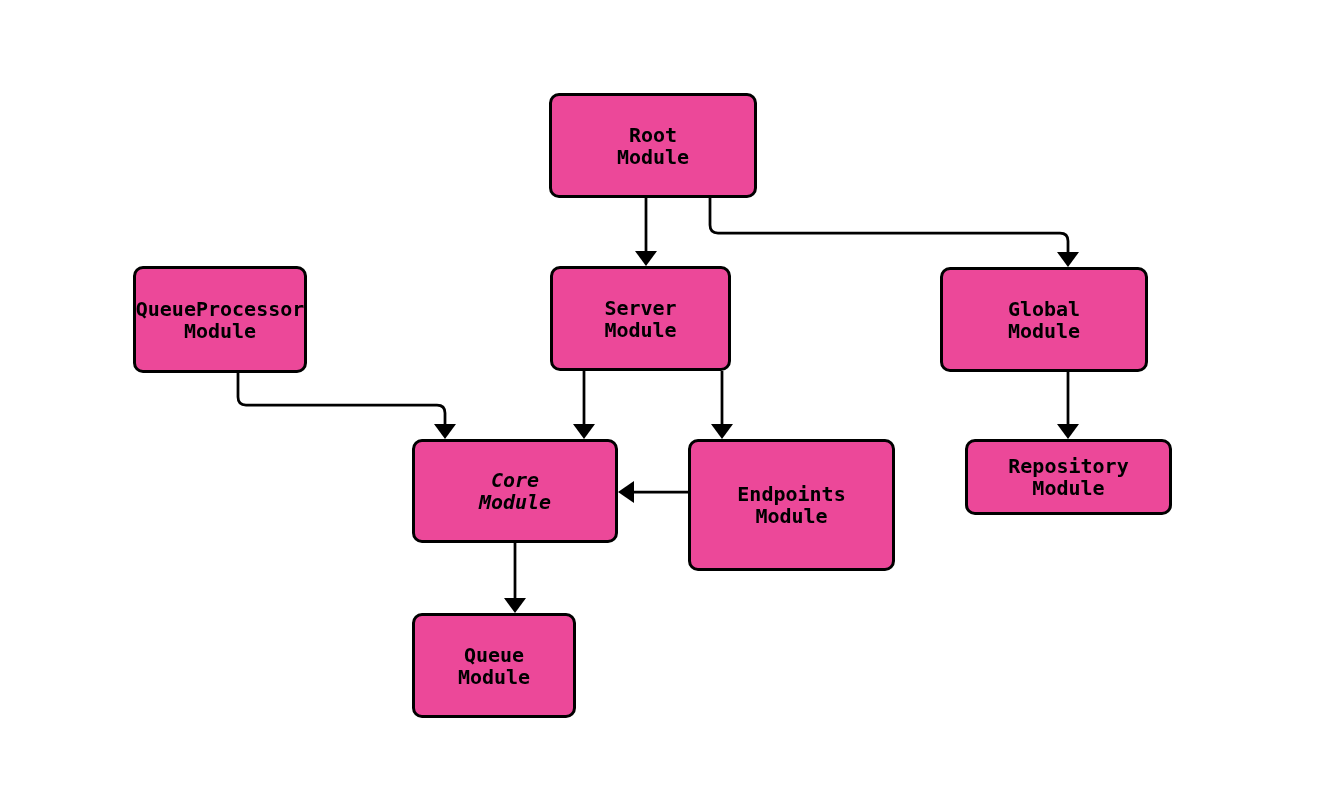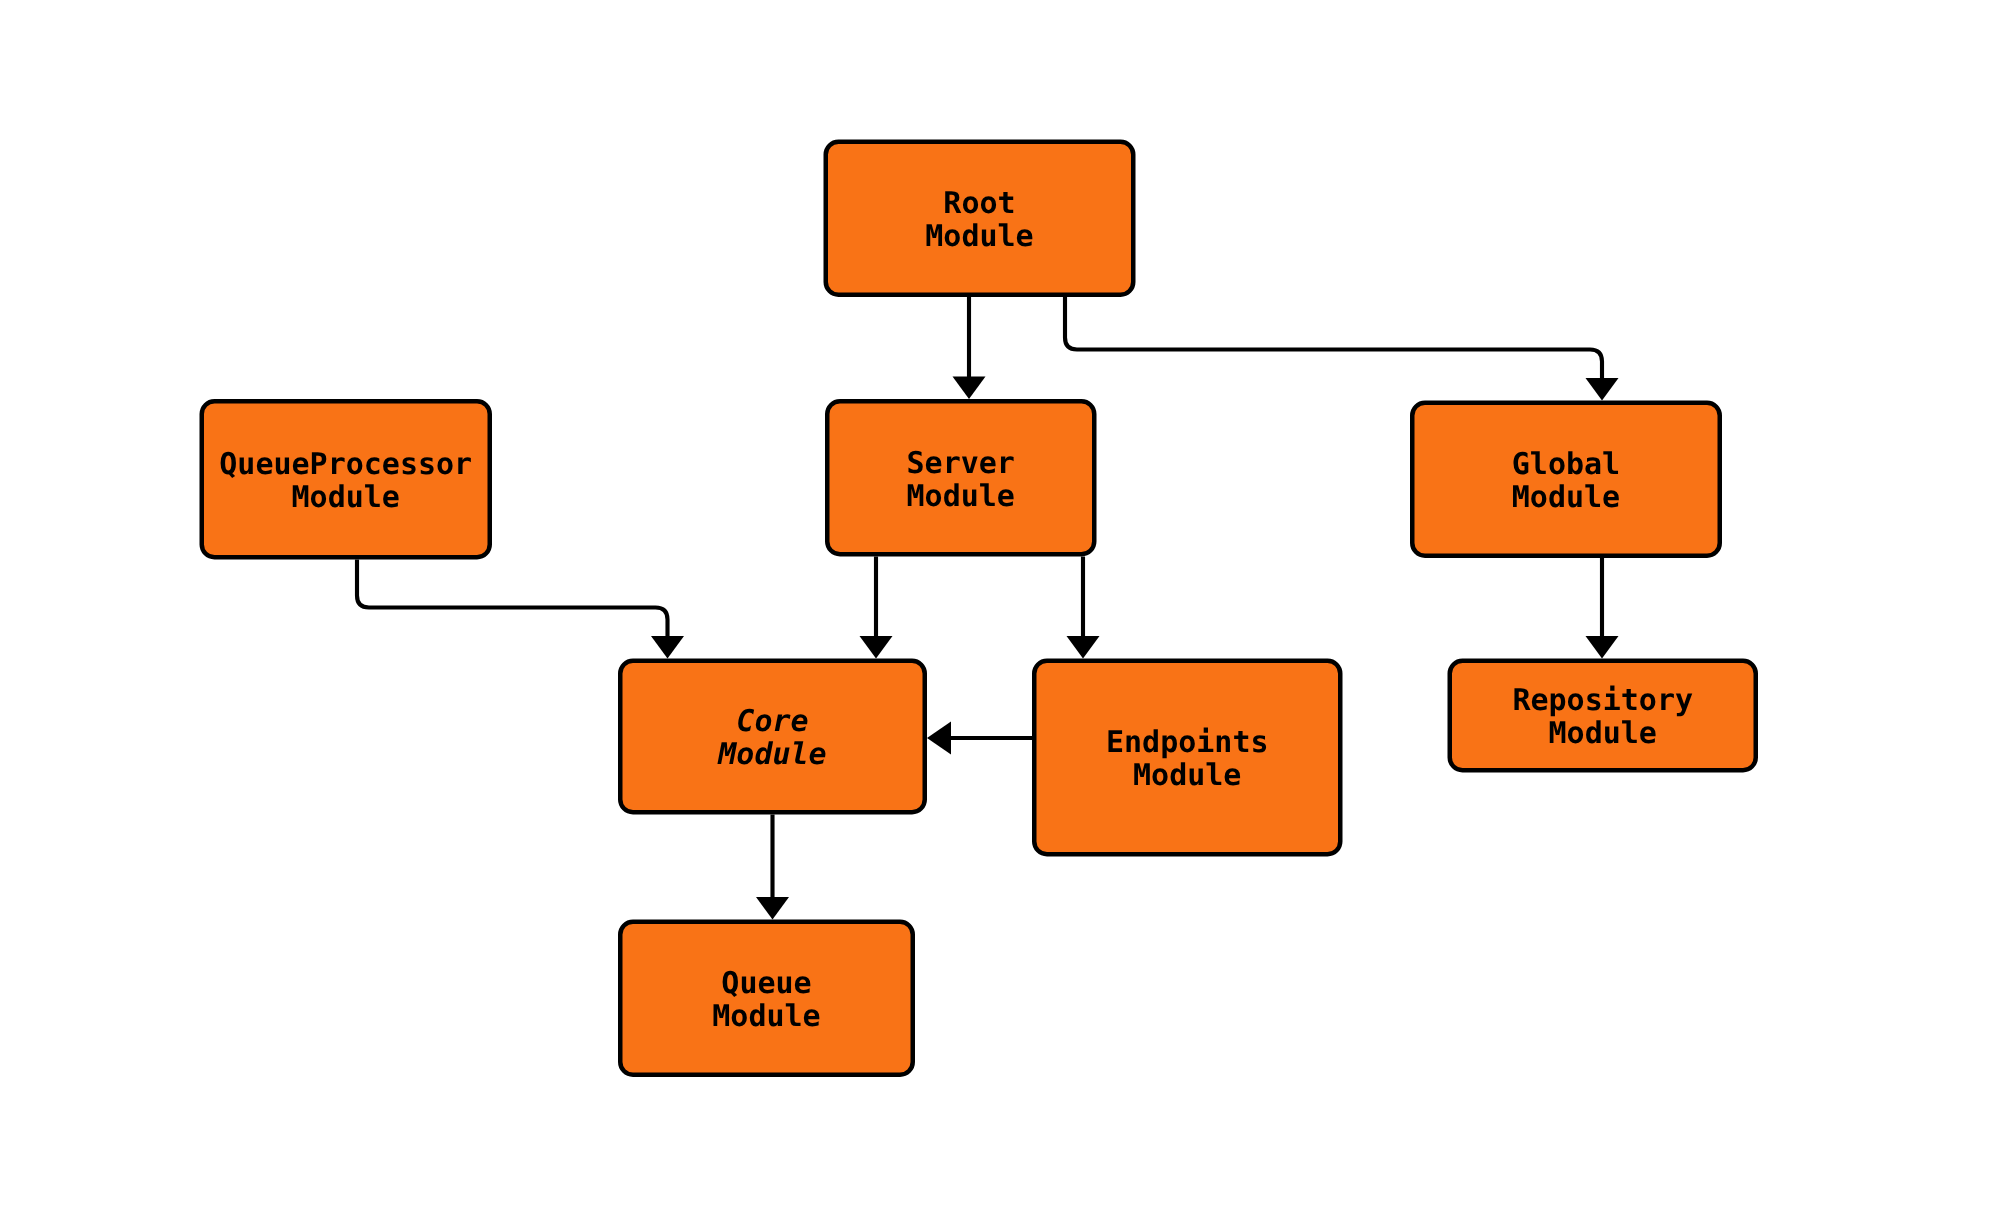--- a/index.html
+++ b/index.html
@@ -27,42 +27,42 @@
     stroke: #000000;
     stroke-width: 2.75;
   }
   .arrowhead {
     fill: #000000;
     stroke: none;
   }
   .node {
     position: absolute;
     box-sizing: border-box;
-    background: #f97316;
+    background: #ec4899;
     border: 3px solid #000000;
     border-radius: 10px;
     display: flex;
     align-items: center;
     justify-content: center;
     text-align: center;
     font-weight: bold;
     font-size: 20px;
     line-height: 22px;
     color: #000000;
     white-space: pre-line;
   }
   
   .node-root          { left: 549px; top:  93px; width: 208px; height: 105px; }
-  .node-queueprocessor{ left: 133px; top: 266px; width: 195px; height: 107px; }
+  .node-queueprocessor{ left: 133px; top: 266px; width: 174px; height: 107px; }
   .node-server        { left: 550px; top: 266px; width: 181px; height: 105px; }
   .node-global        { left: 940px; top: 267px; width: 208px; height: 105px; }
   .node-core          { left: 412px; top: 439px; width: 206px; height: 104px; font-style: italic; }
   .node-endpoints     { left: 688px; top: 439px; width: 207px; height: 132px; }
   .node-repository    { left: 965px; top: 439px; width: 207px; height: 76px; }
-  .node-queue         { left: 412px; top: 613px; width: 198px; height: 105px; }
+  .node-queue         { left: 412px; top: 613px; width: 164px; height: 105px; }
 </style>
 </head>
 <body>
 
 <div class="canvas">
 
   <svg class="edge-layer" viewBox="0 0 1337 809" xmlns="http://www.w3.org/2000/svg">
 
     <path class="edge" d="M646,198 V252"></path>
     <polygon class="arrowhead" points="635,251 657,251 646,266"></polygon>

